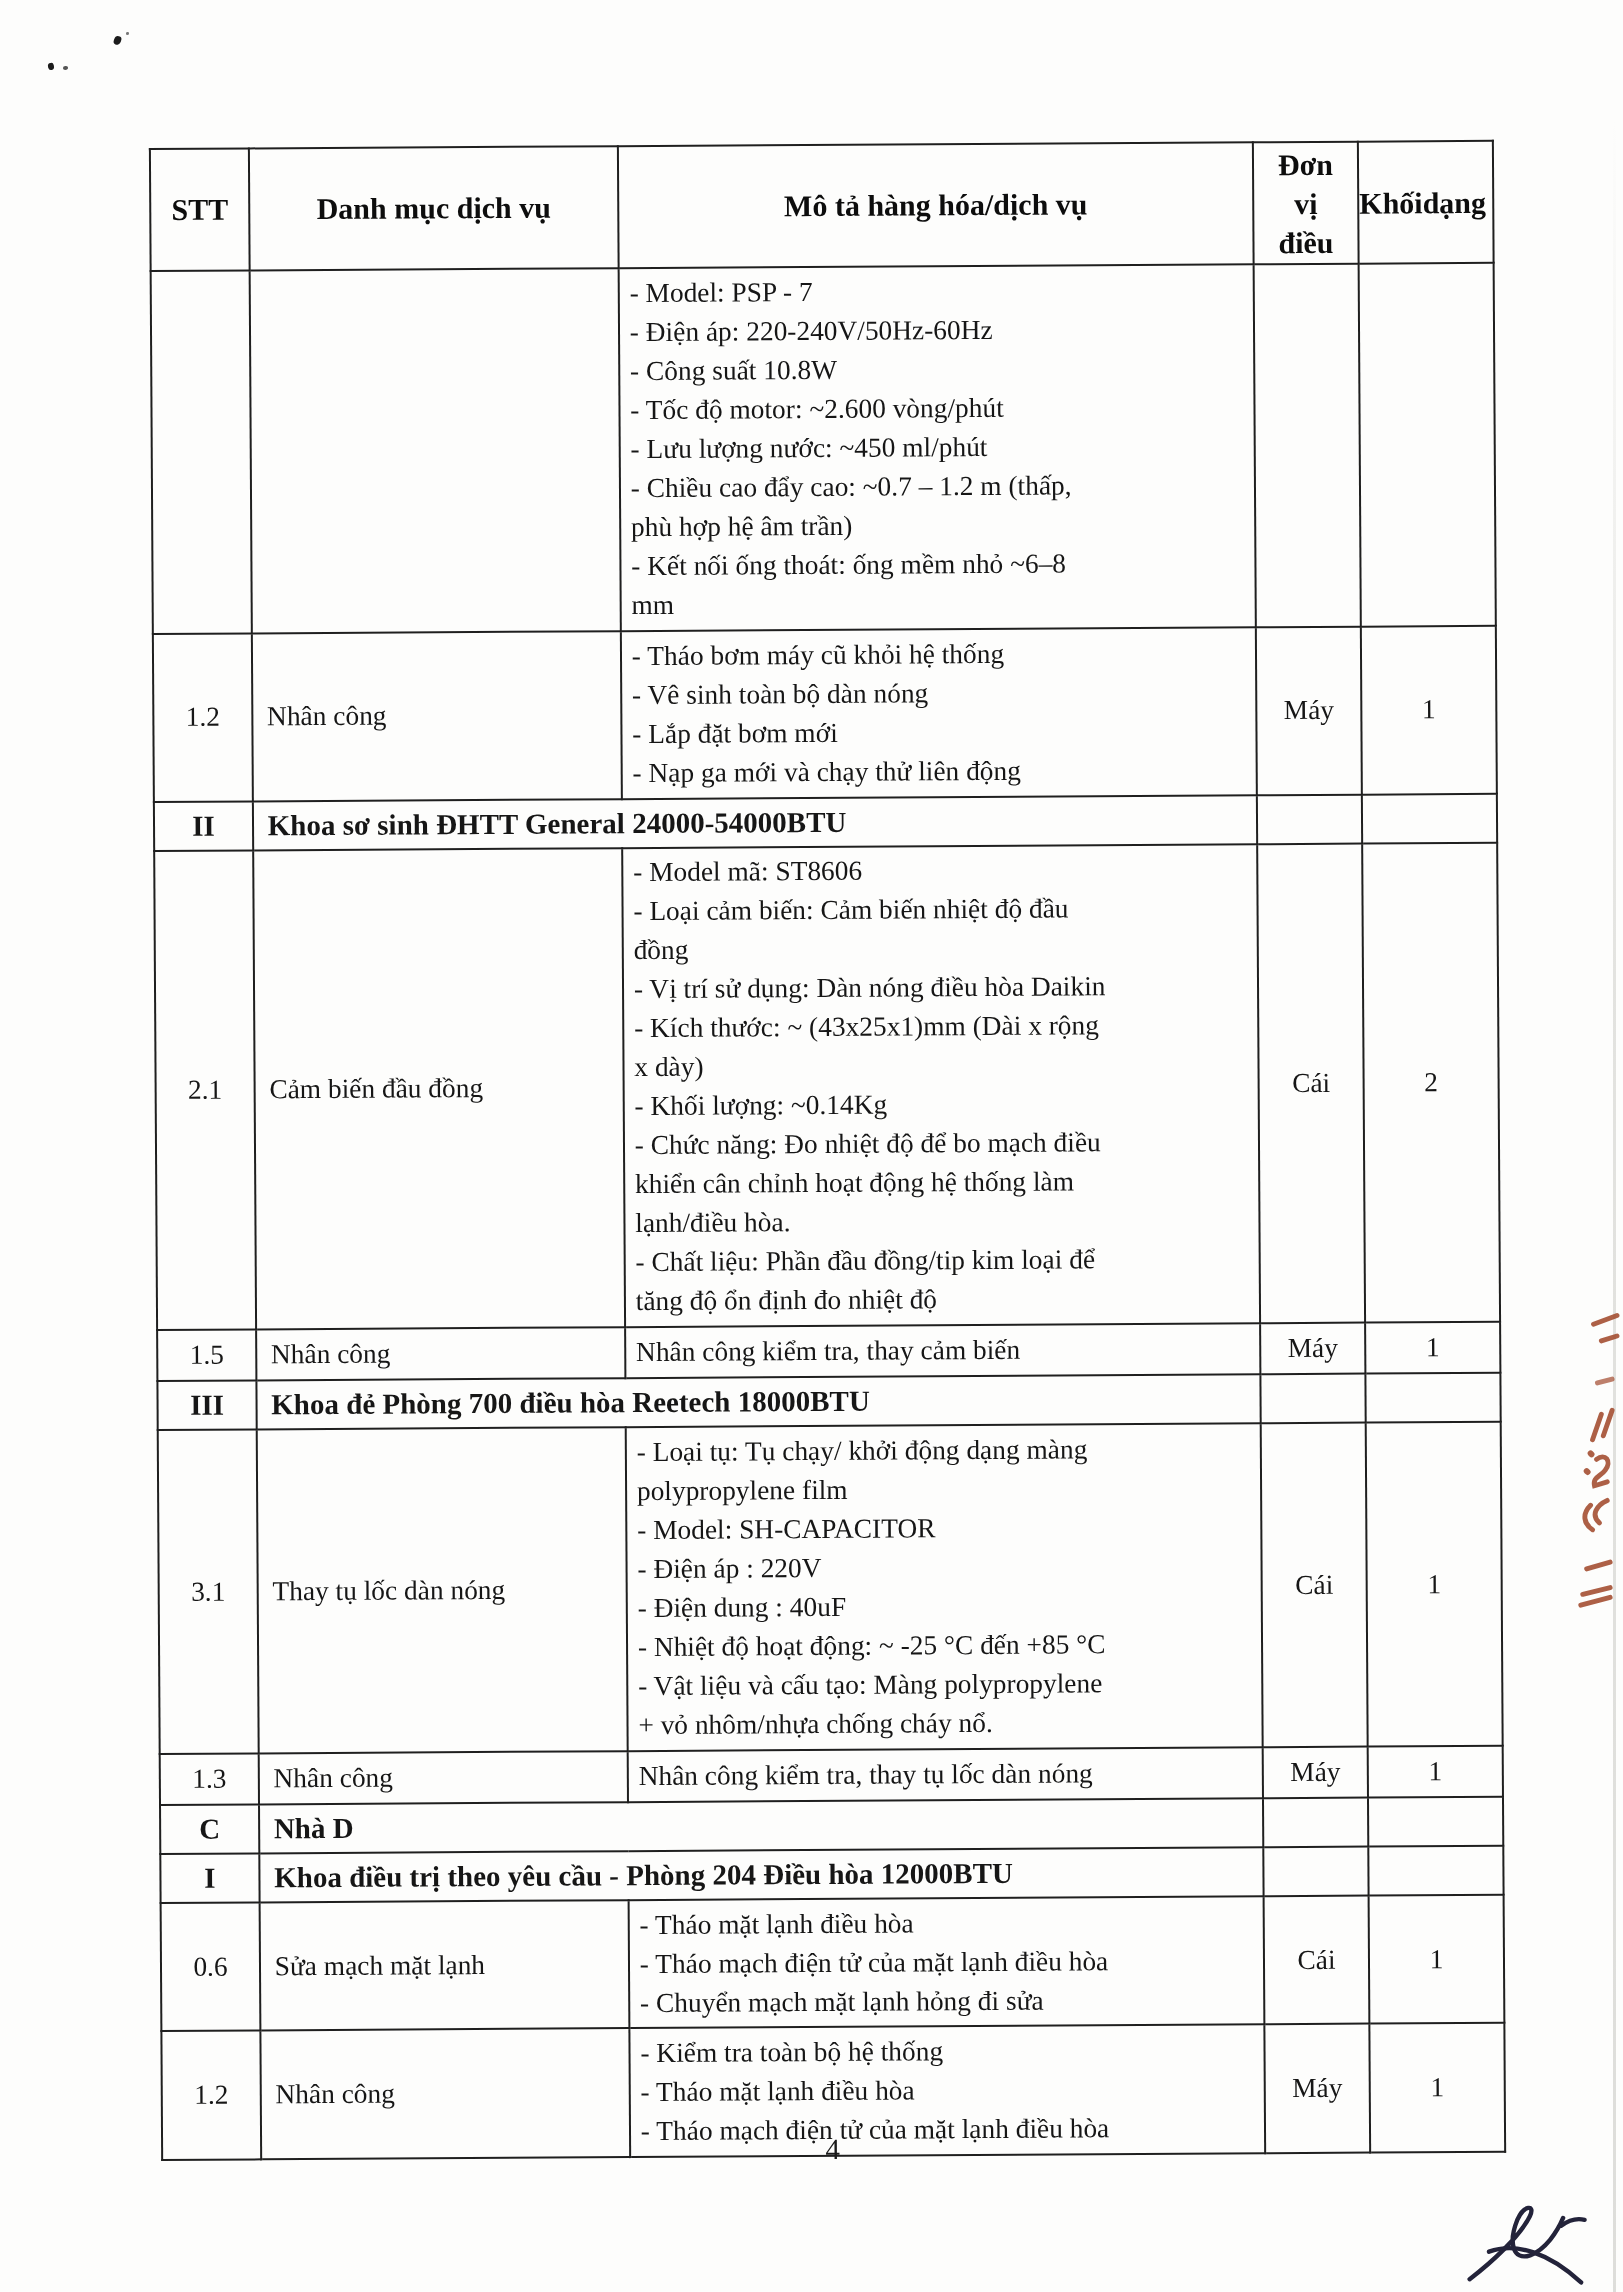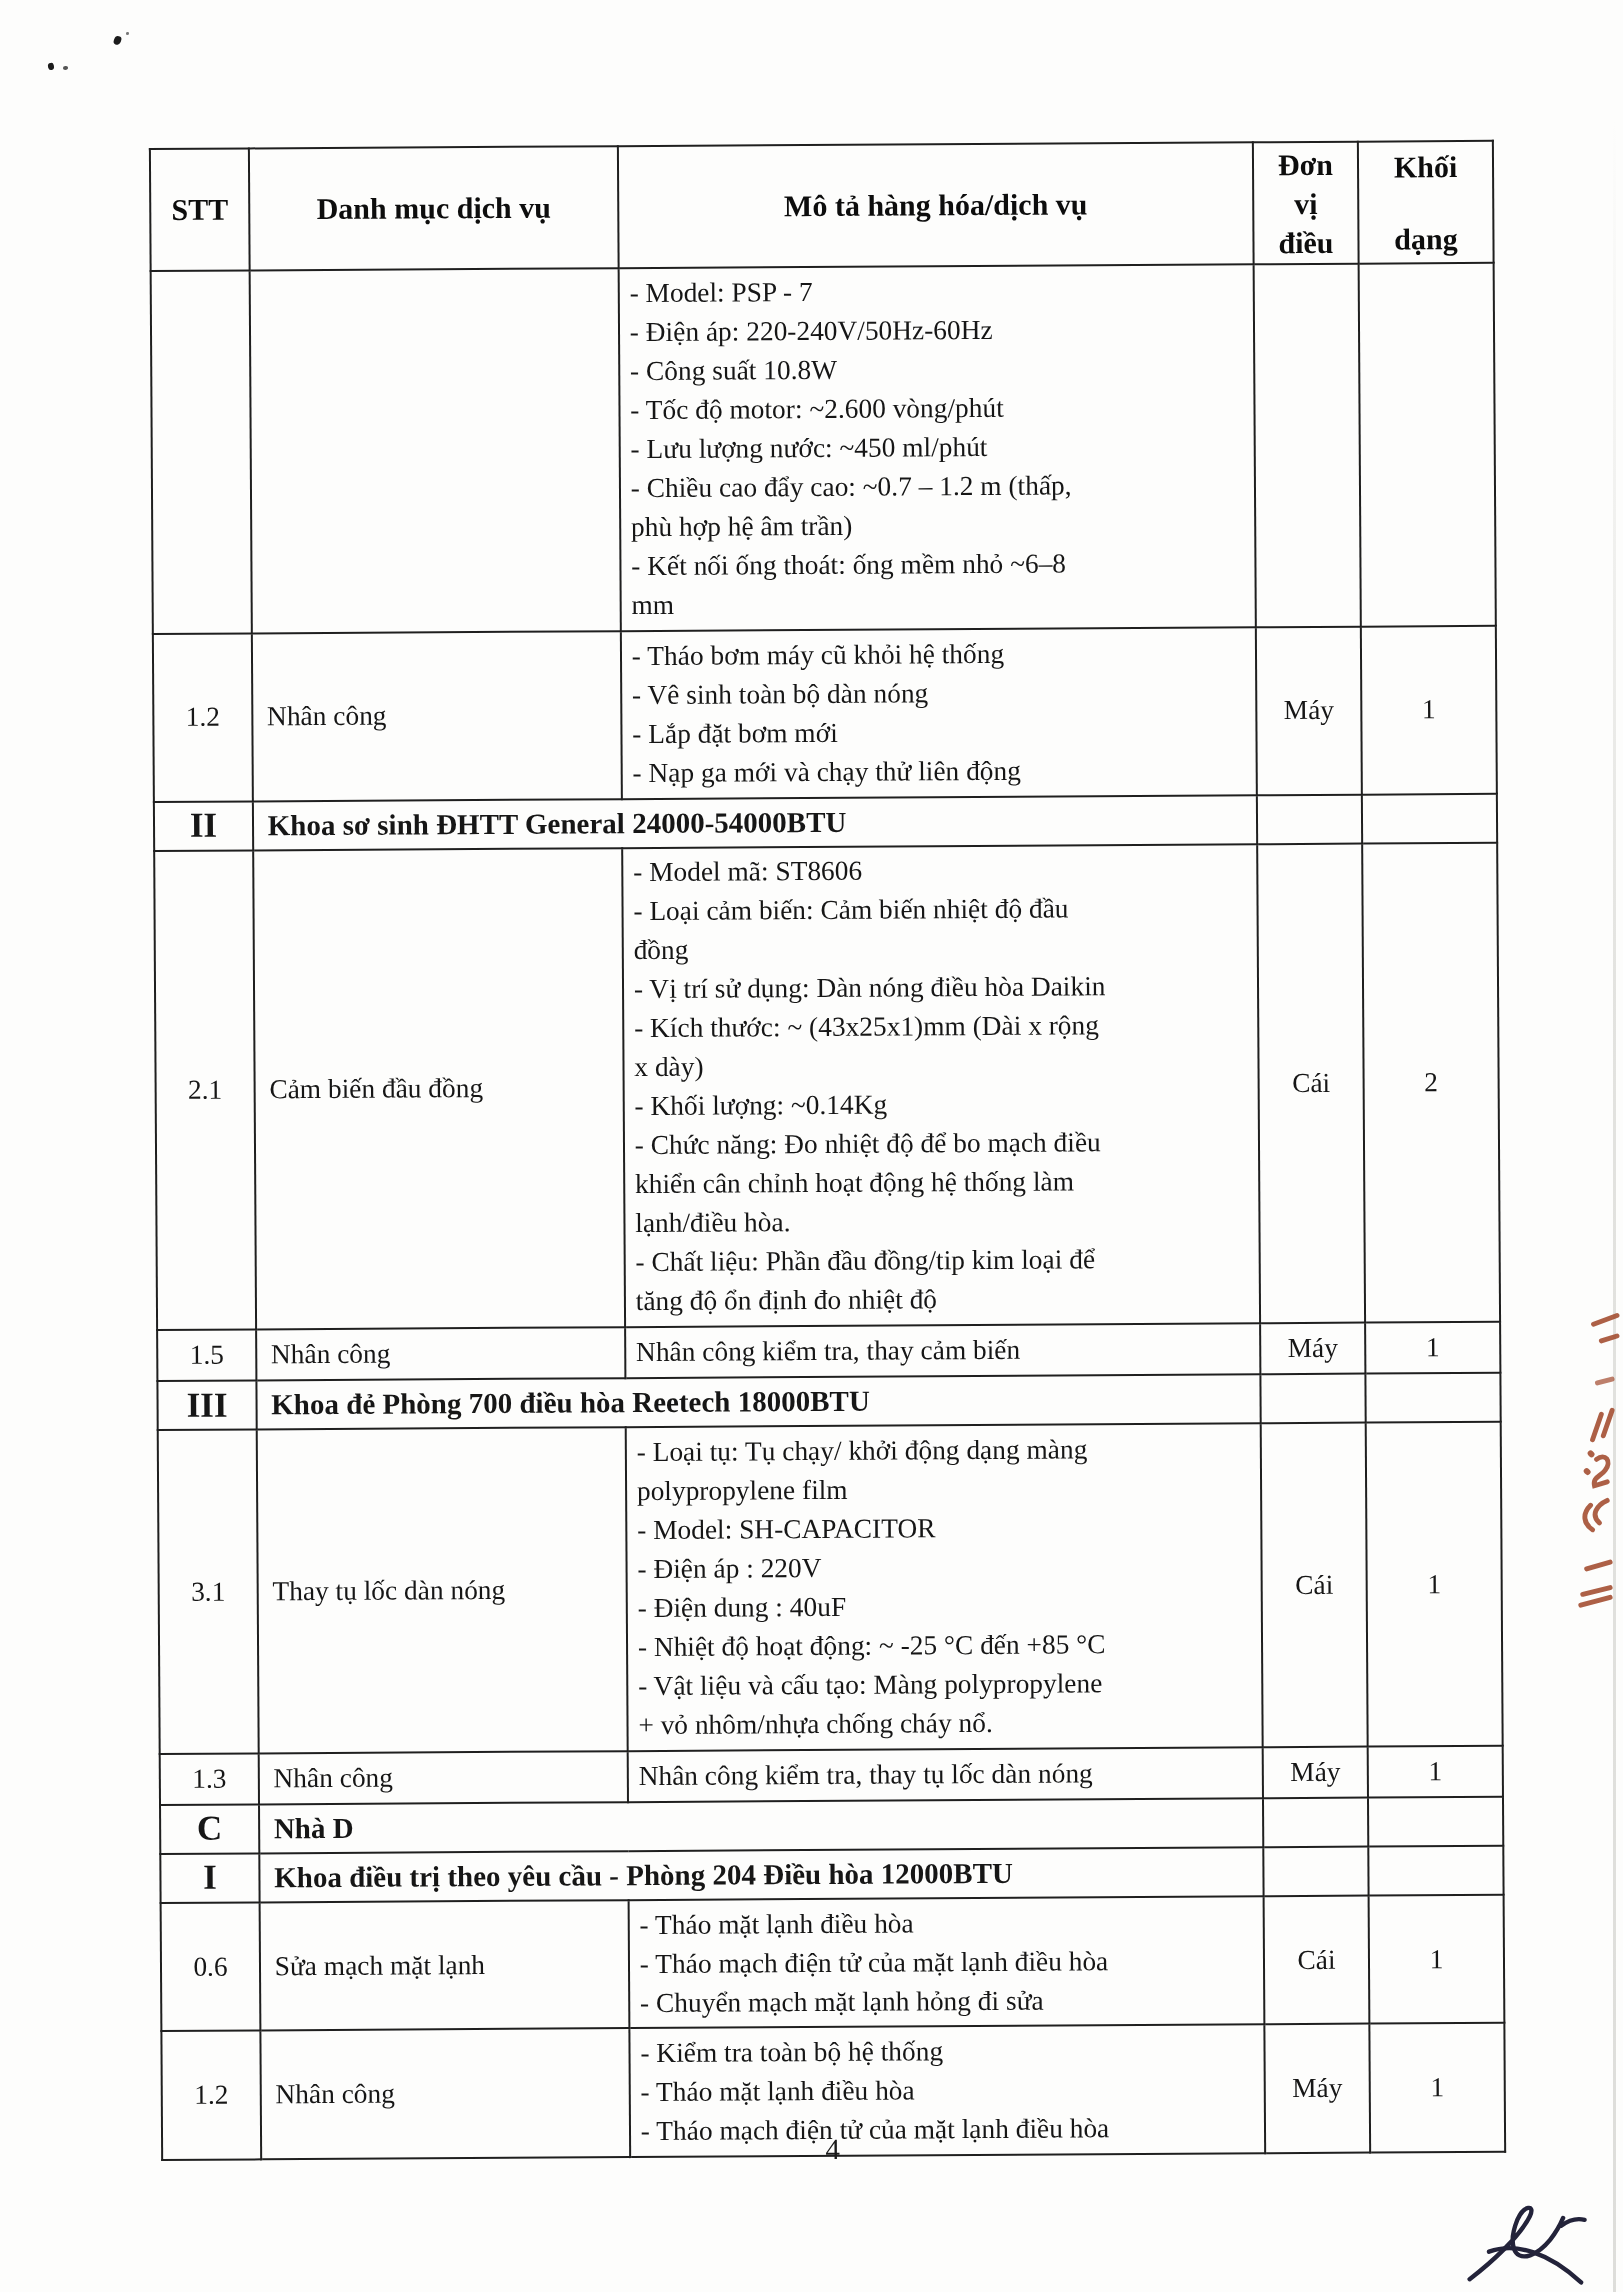--- a/index.html
+++ b/index.html
@@ -23,32 +23,32 @@
   .svc col.c-desc{width:635px;}
   .svc col.c-unit{width:105px;}
   .svc col.c-qty{width:135px;}
 
   .svc th,.svc td{border:2px solid #1f1f1f;}
   .svc th{
     font-weight:bold;font-size:30px;text-align:center;vertical-align:middle;
     height:120px;padding:0;color:#0d0d0d;
   }
   .hdr-unit{line-height:39px;}
-  .hdr-qty{height:112px;display:flex;flex-direction:column;justify-content:space-between;align-items:center;padding:3.9px 0 2px 0;box-sizing:border-box;}
+  .hdr-qty{height:112px;display:flex;align-items:center;padding:3.9px 0 2px 0;box-sizing:border-box;}
 
   .svc td{font-size:27.4px;vertical-align:middle;padding:2px 5.9px;}
   td.cell-stt{text-align:center;padding:2px 2px;}
   td.cell-cat{padding-left:13.7px;white-space:nowrap;}
   td.cell-desc{vertical-align:top;padding:4.9px 5.9px 4.9px 9.8px;}
   td.cell-unit{text-align:center;}
   td.cell-qty{text-align:center;}
   .desc-line{line-height:39px;white-space:nowrap;overflow:visible;}
   tr.r-section td{font-weight:bold;}
   tr.r-section .section-title{padding-left:13.7px;font-size:29px;white-space:nowrap;}
-  tr.r-section td.cell-stt{font-size:35px;}
+  tr.r-section td.cell-stt{font-size:29px;}
   tr.slim{height:49px;}
 
   .page-num{
     position:absolute;left:155px;top:2133px;width:1343px;
     text-align:center;font-size:29px;color:#1a1a1a;
   }
 
   .speck{position:absolute;background:#1c1c1c;border-radius:50% 40% 55% 45%;}
   .edge-shadow{
     position:absolute;left:1613px;top:118px;width:2.9px;height:2175px;

